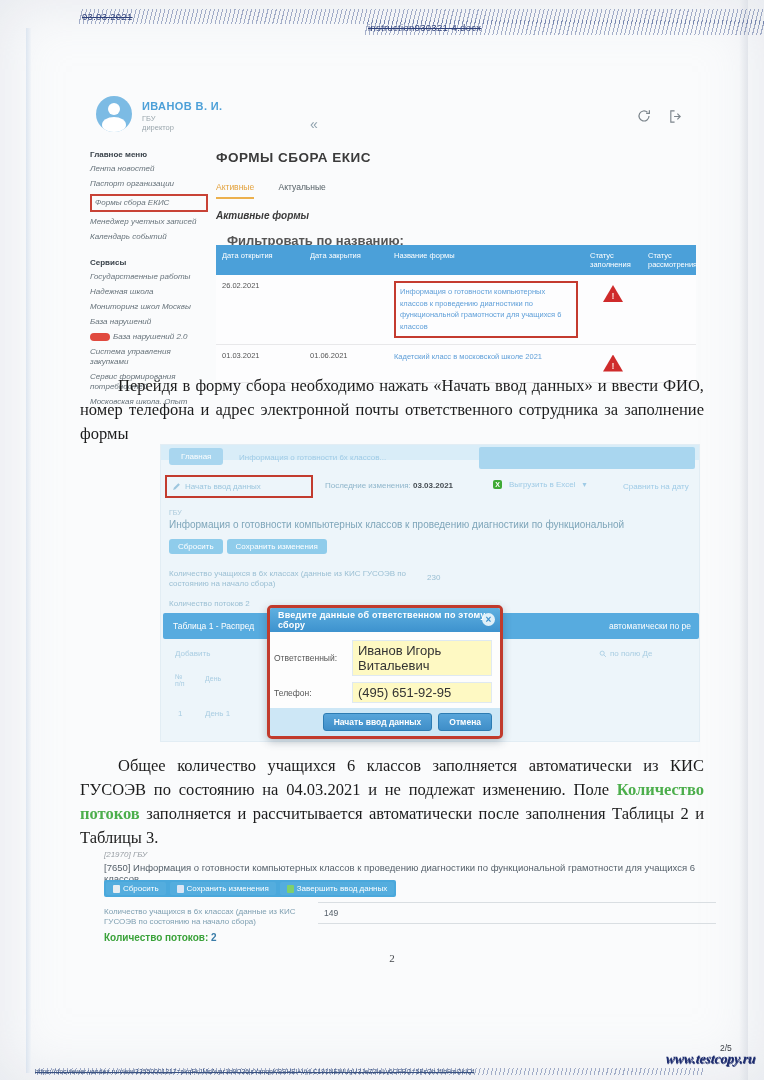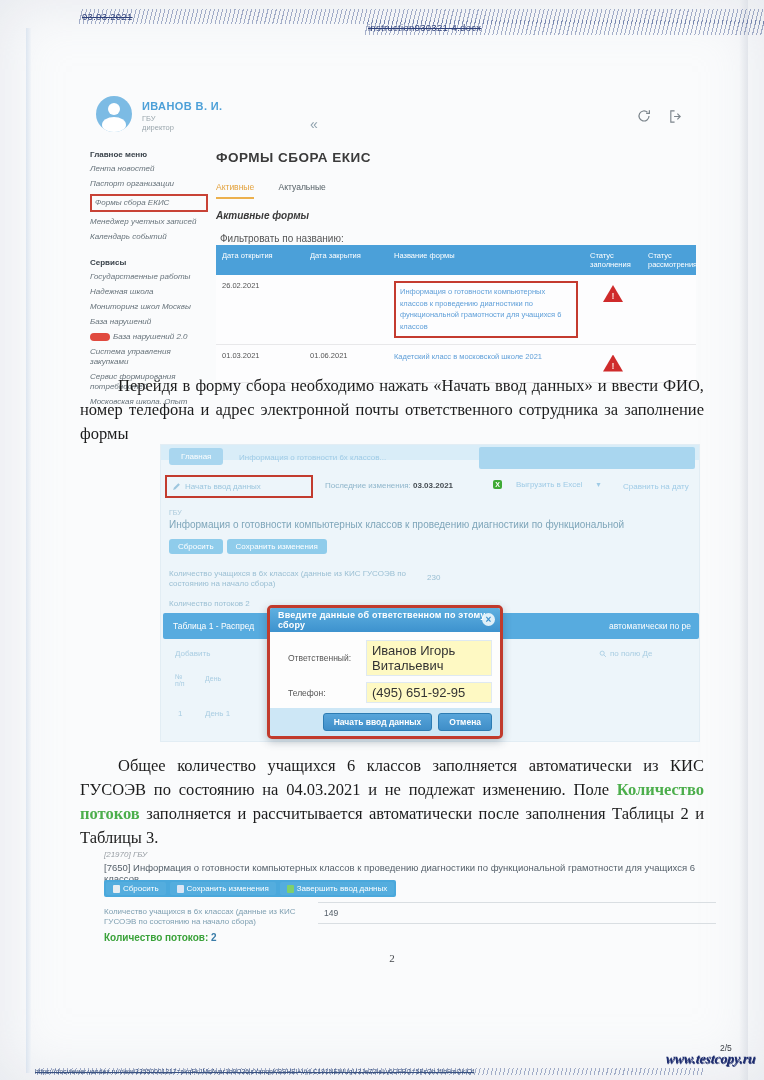--- a/index.html
+++ b/index.html
@@ -29,21 +29,21 @@
   .side-h{font-weight:bold;color:#39424a;margin:0 0 5px 0;font-size:8px;}
   .side-item{margin:0 0 5px 0;line-height:1.25;cursor:default;font-style:italic;}
   .redbox-item{border:2px solid #c84236;padding:2px 3px;width:108px;margin:2px 0 5px 0;}
   .badge{display:inline-block;width:20px;height:8px;background:#e04a3f;border-radius:4px;margin-right:3px;vertical-align:middle;}
   .main1{left:126px;top:58px;width:480px;}
   .ptitle{font-size:13.5px;font-weight:bold;color:#3b3b3b;letter-spacing:.5px;}
   .tabs1{position:absolute;left:0;top:32px;font-size:8.5px;}
   .tab-act{color:#e3a23c;border-bottom:2px solid #ecb04d;padding-bottom:5px;}
   .tab-in{color:#556066;margin-left:22px;}
   .sect1{position:absolute;left:0;top:60px;font-size:10px;font-weight:bold;color:#3b3b3b;font-style:italic;}
-  .filt1{position:absolute;left:4px;top:83px;font-size:10px;font-weight:normal;color:#555;}
+  .filt1{position:absolute;left:11px;top:83px;font-size:13px;font-weight:bold;color:#555;}
   .tbl{position:absolute;left:0;top:95px;width:480px;font-size:7.5px;}
   .trow{display:flex;align-items:stretch;}
   .th{background:#4ba0d9;color:#fff;}
   .td,.thc{padding:6px 6px;box-sizing:border-box;}
   .c1{width:88px;} .c2{width:84px;} .c3{width:196px;} .c4{width:58px;} .c5{width:54px;}
   .brow{border-bottom:1px solid #e8e8ea;color:#555;background:rgba(255,255,255,.5);}
   .link{color:#5f9fd8;line-height:1.55;}
   .name-red{border:2px solid #c43b2f;padding:3px 4px;display:block;}
   .warn{position:relative;width:20px;height:17px;background:#cf2b2b;
         clip-path:polygon(50% 0,100% 100%,0 100%);margin:4px auto;}
@@ -57,21 +57,21 @@
   
   .s2{left:160px;top:444px;width:540px;height:298px;background:#edf5fa;border:1px solid #e2edf4;box-sizing:border-box;}
   .tabbar{position:absolute;left:0;top:0;width:100%;height:15px;background:#d9edf8;}
   .tab-home{position:absolute;left:8px;top:3px;background:#a9d6ef;color:#fdfefe;font-size:8px;padding:4px 12px;border-radius:3px;}
   .tab-form{position:absolute;left:78px;top:8px;color:#9fcbe6;font-size:8px;}
   .tabband{position:absolute;left:318px;top:2px;width:216px;height:22px;background:#a9d6ef;border-radius:2px;}
   .rb-start{position:absolute;left:4px;top:30px;width:148px;height:23px;border:2.5px solid #c23b2e;box-sizing:border-box;
             display:flex;align-items:center;gap:4px;padding-left:5px;color:#9cc6de;font-size:8px;}
   .lastch{position:absolute;left:164px;top:36px;font-size:8px;color:#8fb6cb;}
   .lastch b{color:#454c52;}
-  .excel{position:absolute;left:332px;top:35px;font-size:8px;color:#9fcbe6;display:flex;align-items:flex-end;gap:14px;}
+  .excel{position:absolute;left:332px;top:35px;font-size:8px;color:#9fcbe6;display:flex;align-items:flex-end;gap:7px;}
   .xicon{display:inline-block;width:9px;height:9px;background:#3faa35;border-radius:2px;color:#fff;font-size:7px;
          font-weight:bold;text-align:center;line-height:9px;}
   .compare{position:absolute;left:462px;top:37px;font-size:8px;color:#9fcbe6;}
   .org2{position:absolute;left:8px;top:64px;font-size:7px;color:#aac9da;}
   .ftitle2{position:absolute;left:8px;top:74px;width:530px;font-size:10px;color:#7fa6ba;white-space:nowrap;overflow:hidden;}
   .btns2{position:absolute;left:8px;top:94px;display:flex;gap:4px;}
   .btn2{background:#8fcceb;color:#fff;font-size:8px;padding:3px 9px;border-radius:3px;border:none;}
   .stud2-l{position:absolute;left:8px;top:124px;width:252px;font-size:8px;color:#9cc0d4;line-height:1.3;}
   .stud2-v{position:absolute;left:266px;top:128px;font-size:8px;color:#9cc0d4;}
   .flows2{position:absolute;left:8px;top:154px;font-size:8px;color:#9cc0d4;}
@@ -79,21 +79,21 @@
   .band .l{position:absolute;left:10px;top:8px;} .band .r{position:absolute;right:8px;top:8px;}
   .frag{color:#a9cde2;font-size:8px;}
   .pre{white-space:pre-line;}
   
   .dlg{position:absolute;left:106px;top:160px;width:236px;height:134px;border:3px solid #c13a2c;border-radius:5px;
        background:#fdfdfd;box-shadow:0 3px 8px rgba(40,60,80,.3);box-sizing:border-box;overflow:hidden;}
   .dlg-t{height:24px;background:linear-gradient(#5fb0e0,#3d92ce);color:#fff;font-weight:bold;font-size:9px;
          display:flex;align-items:center;padding:0 8px;letter-spacing:.2px;}
   .dlg-x{position:absolute;right:5px;top:5px;width:13px;height:13px;border-radius:50%;background:rgba(240,248,252,.9);
          color:#3d92ce;font-size:10px;line-height:13px;text-align:center;font-weight:bold;}
-  .dlg-b{padding:8px 8px 4px 18px;}
+  .dlg-b{padding:8px 8px 4px 4px;}
   .drow{display:flex;align-items:center;margin-bottom:6px;}
   .dlab{width:78px;font-size:8.5px;color:#555;}
   .dval{flex:1;font-size:13px;color:#333;background:#fef9c3;border:1px solid #dfe9f1;padding:2px 5px;min-height:12px;}
   .dlg-f{position:absolute;left:0;right:0;bottom:0;height:28px;background:#cde7f6;display:flex;justify-content:flex-end;
          align-items:center;gap:6px;padding-right:8px;}
   .dbtn{background:linear-gradient(#58a5da,#3f8ec8);border:1px solid #2d7cb3;color:#fff;font-weight:bold;font-size:8.5px;
         padding:3px 10px;border-radius:3px;}
   
   .s3{left:100px;top:850px;width:622px;}
   .org3{position:absolute;left:4px;top:0;font-size:8px;font-style:italic;color:#9aa0a6;}

